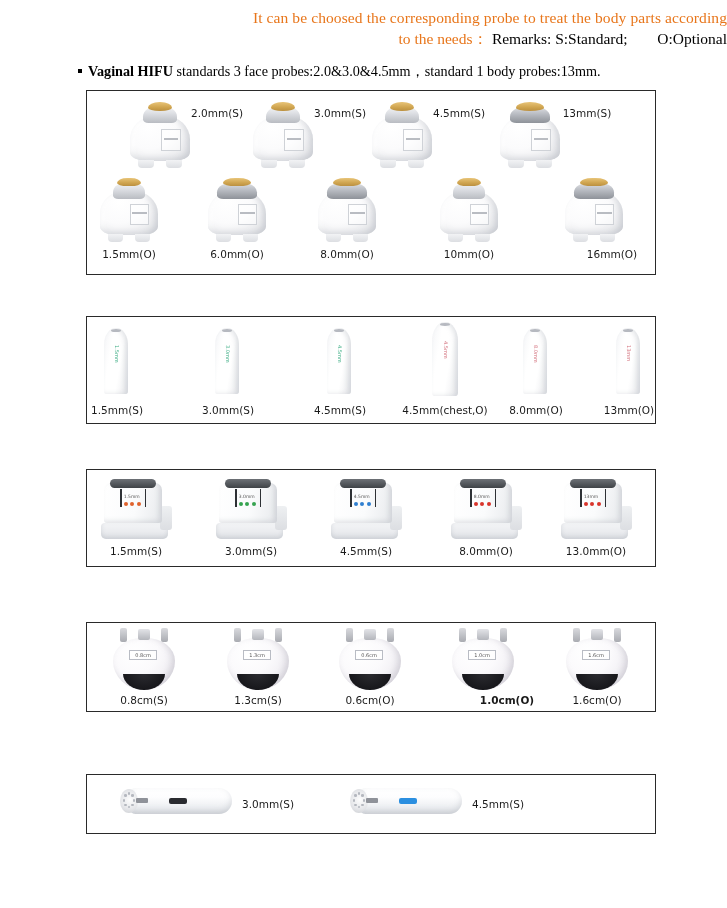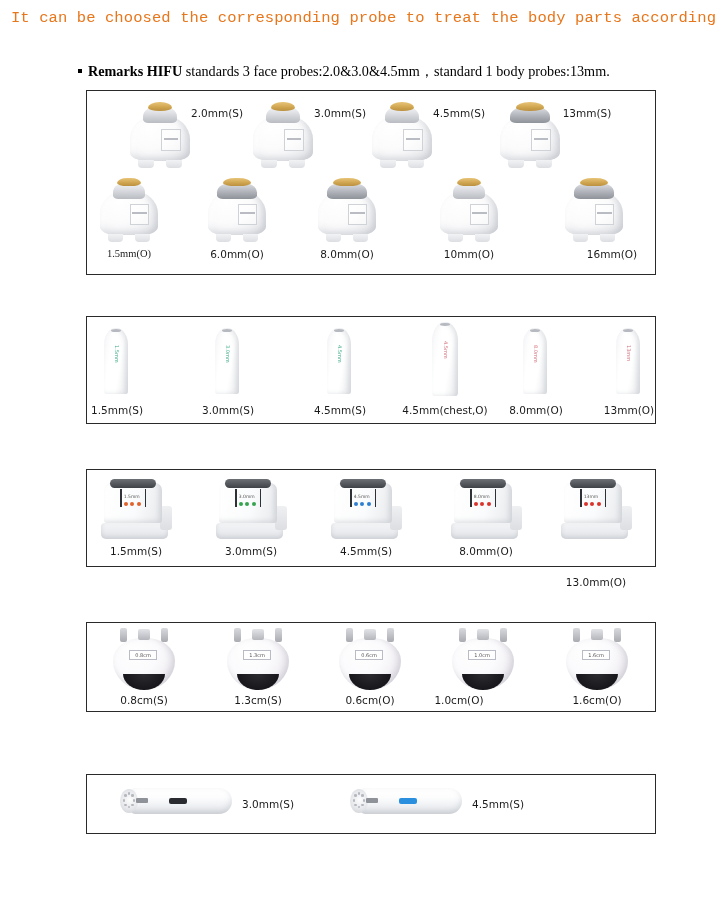--- a/index.html
+++ b/index.html
@@ -4,21 +4,21 @@
 <style>
   html,body{margin:0;padding:0;}
   body{
     width:727px;height:908px;background:#ffffff;
     font-family:"Liberation Serif", serif;
     color:#000;overflow:hidden;position:relative;
   }
   .page{position:relative;width:727px;height:908px;}
 
   
-  .intro{position:absolute;left:0;top:8px;width:727px;text-align:center;font-family:Liberation Mono, monospace;}
+  .intro{position:absolute;left:0;top:8px;width:727px;text-align:right;}
   .intro .line1{
     color:#e8761b;font-size:15.5px;letter-spacing:.1px;line-height:20px;
   }
   .intro .line2{line-height:22px;font-size:15.5px;}
   .intro .l2a{color:#e8761b;}
   .intro .l2b{color:#000;}
   .gap{display:inline-block;width:22px;}
 
   
   .sec-head{
@@ -187,24 +187,30 @@
   }
   .cyl .chip.blue{background:#2b8fe0;}
 </style>
 </head>
 <body>
 
 <div class="page">
 
   <div class="intro">
     <div class="line1">It can be choosed the corresponding probe to treat the body parts according</div>
+    <div class="line2">
+      <span class="l2a">to the needs：</span>
+      <span class="l2b">Remarks: S:Standard;</span>
+      <span class="gap"></span>
+      <span class="l2b">O:Optional</span>
+    </div>
   </div>
 
   <div class="sec-head" style="top:62px;">
-    <span class="bullet"></span><b>Remarks HIFU</b>
+    <span class="bullet"></span><b>Vaginal HIFU</b>
     <span>standards 3 face probes:2.0&amp;3.0&amp;4.5mm，standard 1 body probes:13mm.</span>
   </div>
   <div class="box" id="box-frozen" style="left:86px;top:90px;width:570px;height:185px;"></div>
 
   <div class="box" id="box-vmax" style="left:86px;top:316px;width:570px;height:108px;"></div>
 
   <div class="box" id="box-single" style="left:86px;top:469px;width:570px;height:98px;"></div>
 
   <div class="box" id="box-lipo" style="left:86px;top:622px;width:570px;height:90px;"></div>
 
@@ -257,21 +263,21 @@
     <div class="dome" style="position: absolute; left: 100px; top: 178px; width: 58px; height: 64px;">
       <div class="body"></div>
       <div class="collar"></div>
       <div class="gold"></div>
       <div class="foot-l"></div>
       <div class="foot-r"></div>
       <div class="tag">
         <i></i>
       </div>
     </div>
-    <div class="cap" style="position: absolute; left: 88px; top: 248px; width: 82px; font-family: Liberation Serif, serif;">1.5mm(O)</div>
+    <div class="cap" style="position: absolute; left: 88px; top: 248px; width: 82px;">1.5mm(O)</div>
     <div class="dome wide" style="position: absolute; left: 208px; top: 178px; width: 58px; height: 64px;">
       <div class="body"></div>
       <div class="collar"></div>
       <div class="gold"></div>
       <div class="foot-l"></div>
       <div class="foot-r"></div>
       <div class="tag">
         <i></i>
       </div>
     </div>
@@ -412,21 +418,21 @@
       <div class="strip"></div>
       <div class="bar-l"></div>
       <div class="bar-r"></div>
       <div class="lbl">13mm</div>
       <div class="dots">
         <span style="background: rgb(217, 52, 43);"></span>
         <span style="background: rgb(217, 52, 43);"></span>
         <span style="background: rgb(217, 52, 43);"></span>
       </div>
     </div>
-    <div class="cap" style="position: absolute; left: 546px; top: 576px; width: 100px;">13.0mm(O)</div>
+    <div class="cap" style="position: absolute; left: 546px; top: 545px; width: 100px;">13.0mm(O)</div>
     <div class="lipo" style="position: absolute; left: 113px; top: 628px; width: 62px; height: 62px;">
       <div class="ball"></div>
       <div class="pin p1"></div>
       <div class="pmid"></div>
       <div class="pin p3"></div>
       <div class="tagbox">0.8cm</div>
       <div class="dark"></div>
     </div>
     <div class="cap" style="position: absolute; left: 97px; top: 694px; width: 94px;">0.8cm(S)</div>
     <div class="lipo" style="position: absolute; left: 227px; top: 628px; width: 62px; height: 62px;">
@@ -448,21 +454,21 @@
     </div>
     <div class="cap" style="position: absolute; left: 323px; top: 694px; width: 94px;">0.6cm(O)</div>
     <div class="lipo" style="position: absolute; left: 452px; top: 628px; width: 62px; height: 62px;">
       <div class="ball"></div>
       <div class="pin p1"></div>
       <div class="pmid"></div>
       <div class="pin p3"></div>
       <div class="tagbox">1.0cm</div>
       <div class="dark"></div>
     </div>
-    <div class="cap" style="position: absolute; left: 412px; top: 694px; width: 94px;">1.0cm(O)</div>
+    <div class="cap" style="position: absolute; left: 460px; top: 694px; width: 94px; font-weight: bold;">1.0cm(O)</div>
     <div class="lipo" style="position: absolute; left: 566px; top: 628px; width: 62px; height: 62px;">
       <div class="ball"></div>
       <div class="pin p1"></div>
       <div class="pmid"></div>
       <div class="pin p3"></div>
       <div class="tagbox">1.6cm</div>
       <div class="dark"></div>
     </div>
     <div class="cap" style="position: absolute; left: 550px; top: 694px; width: 94px;">1.6cm(O)</div>
     <div class="cyl" style="position: absolute; left: 120px; top: 788px; width: 112px; height: 26px;">

